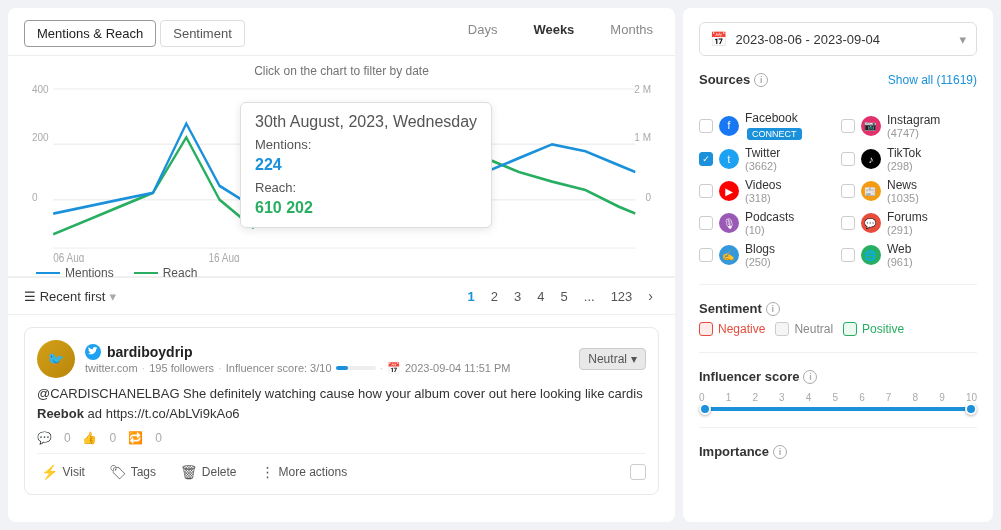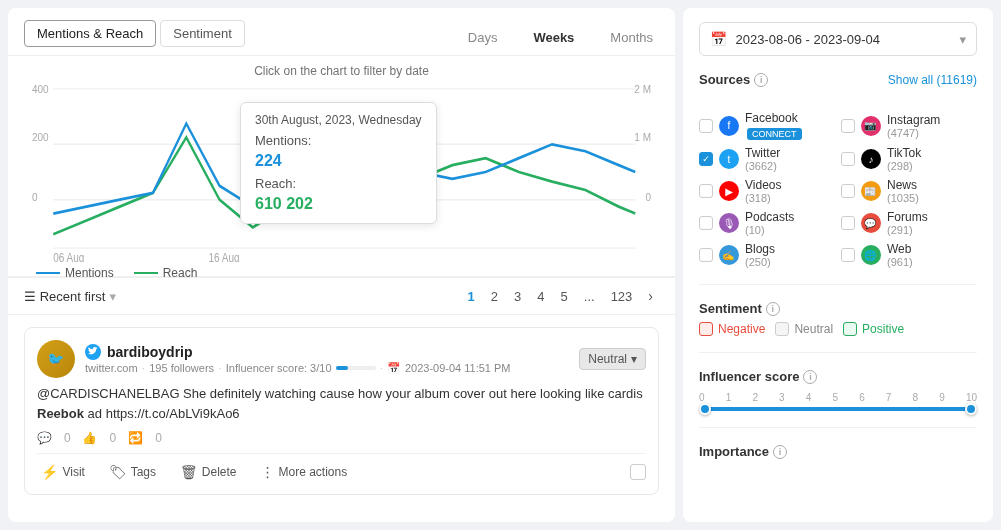--- a/index.html
+++ b/index.html
@@ -2,37 +2,37 @@
 <html><head>
   <meta charset="utf-8">
   <style>
     * { box-sizing: border-box; margin: 0; padding: 0; }
     body { font-family: -apple-system, BlinkMacSystemFont, 'Segoe UI', sans-serif; background: #f0f2f5; font-size: 13px; color: #333; width: 1001px; height: 530px; overflow: hidden; display: flex; }
 
     
     .left-panel { flex: 1; background: #fff; border-radius: 8px; margin: 8px; padding: 0; overflow: hidden; display: flex; flex-direction: column; }
 
     
-    .tabs-header { display: flex; align-items: flex-end; justify-content: space-between; padding: 12px 16px 8px; border-bottom: 1px solid #eee; }
+    .tabs-header { display: flex; align-items: flex-start; justify-content: space-between; padding: 12px 16px 8px; border-bottom: 1px solid #eee; }
     .tabs-left { display: flex; gap: 4px; }
     .tab-btn { padding: 5px 12px; border-radius: 4px; border: 1px solid #ddd; background: #fff; cursor: pointer; font-size: 13px; color: #555; }
     .tab-btn.active { background: #fff; border-color: #999; color: #222; font-weight: 500; }
     .time-buttons { display: flex; gap: 24px; }
     .time-btn { background: none; border: none; cursor: pointer; font-size: 13px; color: #888; padding: 2px 6px; }
     .time-btn.active { color: #333; font-weight: 600; }
 
     
     .chart-area { padding: 0 12px; flex-shrink: 0; height: 220px; position: relative; }
     .chart-hint { text-align: center; color: #737373; font-size: 12px; padding: 8px 0 4px; }
     .chart-svg-wrap { width: 100%; height: 180px; position: relative; }
     svg.chart { width: 100%; height: 100%; }
 
     
     .tooltip-box { position: absolute; left: 220px; top: 20px; background: white; border: 1px solid #ddd; border-radius: 6px; padding: 10px 14px; box-shadow: 0 2px 8px rgba(0,0,0,0.1); min-width: 160px; z-index: 10; }
-    .tooltip-date { font-size: 12px; color: #555; margin-bottom: 6px; }
+    .tooltip-date { font-size: 16px; color: #555; margin-bottom: 6px; }
     .tooltip-row { margin-bottom: 4px; font-size: 13px; color: #555; }
     .tooltip-val { font-size: 16px; font-weight: 600; color: #1a91da; }
     .tooltip-val.reach { color: #27ae60; }
 
     
     .legend { display: flex; gap: 20px; padding: 4px 0 8px 16px; }
     .legend-item { display: flex; align-items: center; gap: 5px; font-size: 12px; color: #555; }
     .legend-line { width: 24px; height: 2px; }
     .legend-line.mentions { background: #1a91da; }
     .legend-line.reach { background: #27ae60; }

